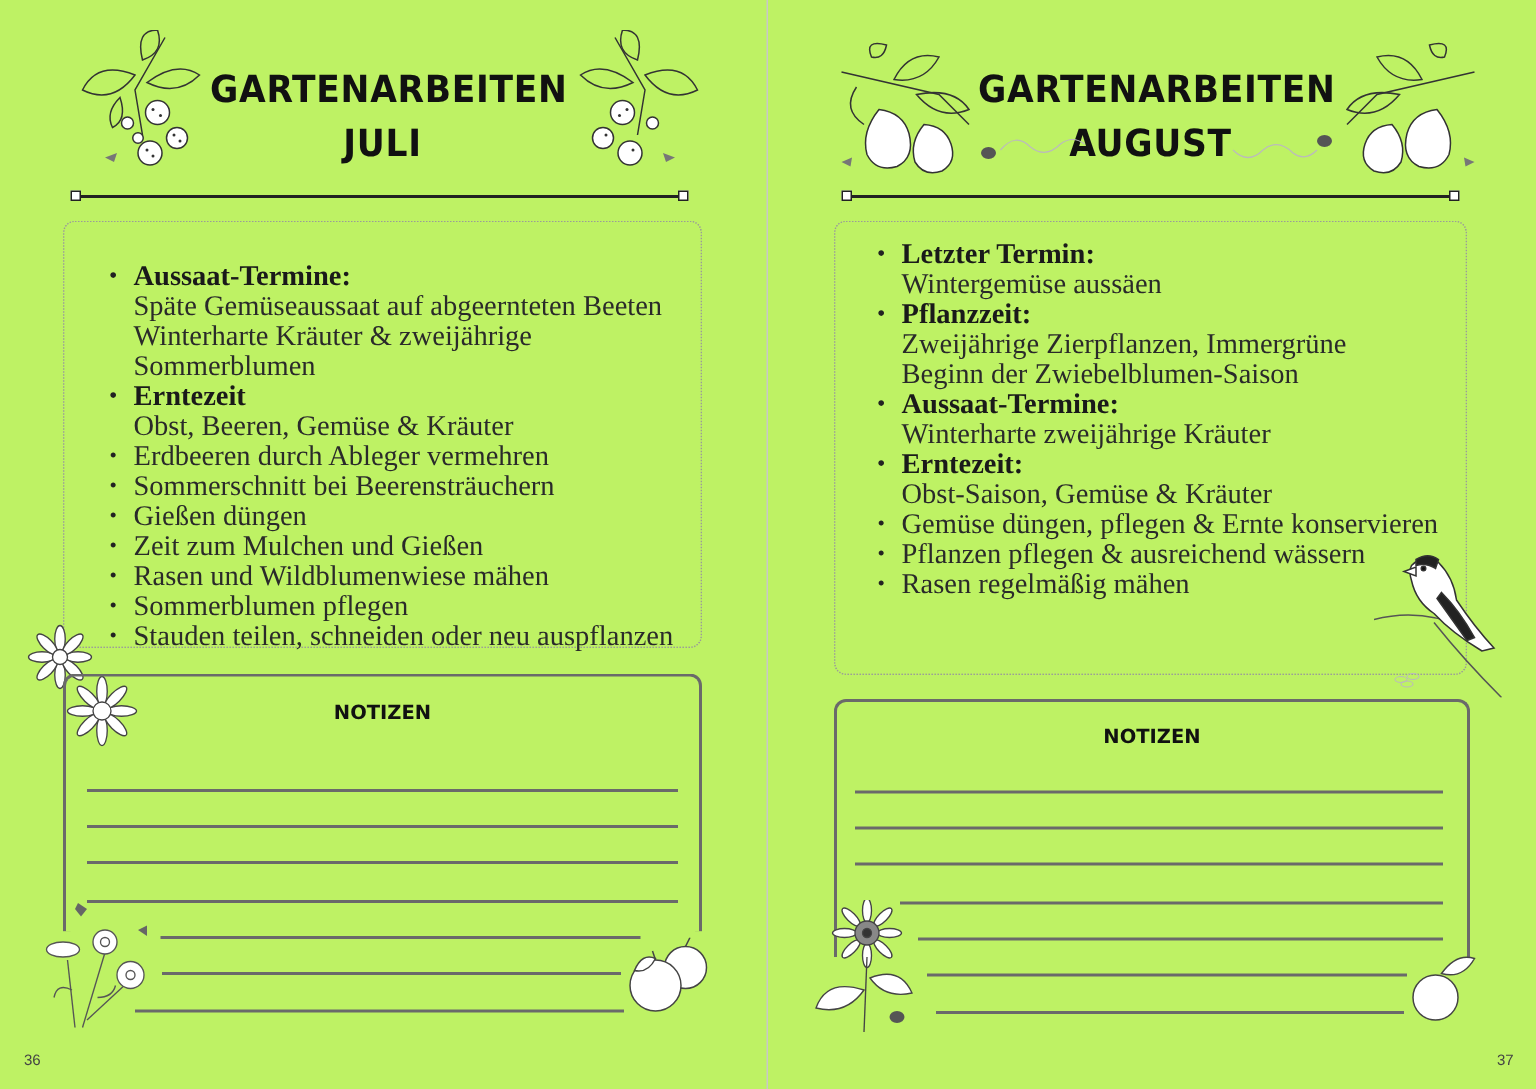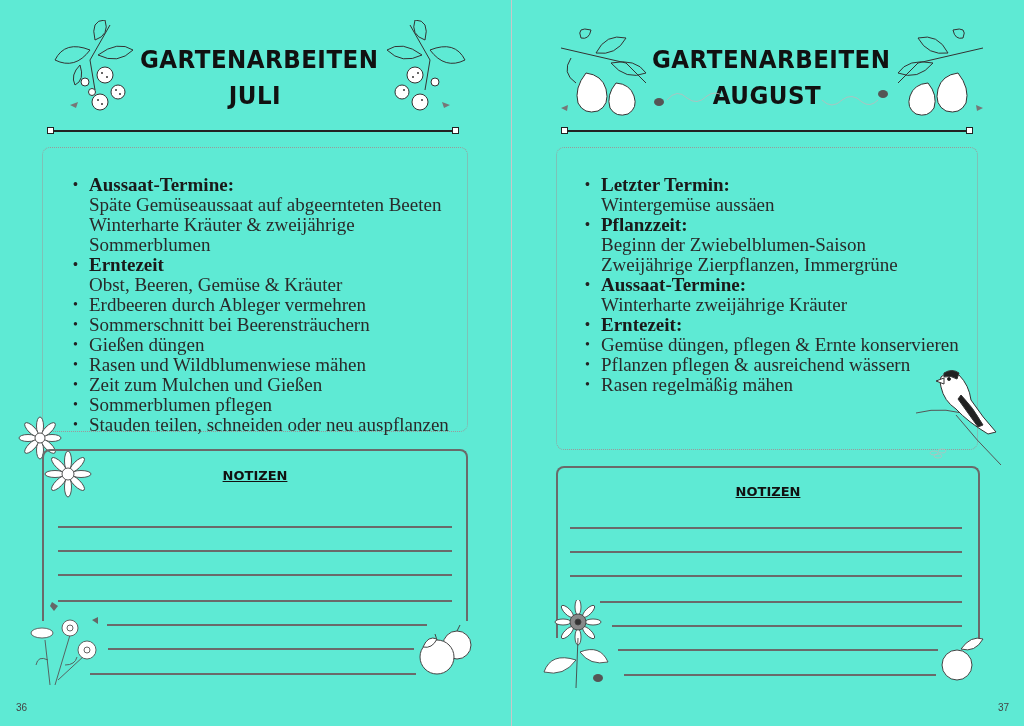--- a/index.html
+++ b/index.html
@@ -1,40 +1,40 @@
 <!DOCTYPE html>
 <html><head>
 <meta charset="utf-8">
 <style>
   * { box-sizing: border-box; margin: 0; padding: 0; }
   html, body { width: 1024px; height: 726px; background: #ffffff; overflow: hidden; }
   body { position: relative; font-family: "Liberation Serif", serif; color: #222; }
 
-  .page { position: absolute; top: 0; height: 726px; width: 512px; background: #5eead4; }
+  .page { position: absolute; top: 0; height: 726px; width: 512px; background: #bef264; }
   .page.left { left: 0; }
   .page.right { left: 512px; }
   .spine { position: absolute; left: 511px; top: 0; width: 1px; height: 726px; background: #c8c8c8; }
 
   .title { position: absolute; text-align: center; font-family: "DejaVu Sans", sans-serif; font-weight: bold; color: #111; letter-spacing: 0.5px; line-height: 36px; font-size: 25px; }
   .title .t1, .title .t2 { display: block; transform: scaleX(0.92); }
 
   .rule { position: absolute; height: 2px; background: #222; }
   .rule .cap { position: absolute; top: -3px; width: 7px; height: 7px; border: 1.5px solid #222; background: #fff; }
   .rule .cap.l { left: -3px; }
   .rule .cap.r { right: -3px; }
 
   .taskbox { position: absolute; border: 1.5px dotted #9a9a9a; border-radius: 8px; }
   .tasklist { list-style: none; position: absolute; font-size: 19px; line-height: 20px; color: #2a2a2a; }
   .tasklist li { position: relative; padding-left: 16px; }
   .tasklist li.bullet::before { content: "•"; position: absolute; left: 0; top: 0; font-size: 14px; color: #222; }
   .tasklist li.bold { font-weight: bold; color: #1a1a1a; }
   .tasklist li.sub { padding-left: 16px; }
 
   .notebox { position: absolute; border: 2px solid #6a6a6a; border-bottom: none; border-radius: 8px 8px 0 0; }
-  .notes-title { position: absolute; font-family: "DejaVu Sans", sans-serif; font-weight: bold; font-size: 13px; color: #111; text-align: center; text-decoration: underline; }
+  .notes-title { position: absolute; font-family: "DejaVu Sans", sans-serif; font-weight: bold; font-size: 13px; color: #111; text-align: center; }
   .nline { position: absolute; height: 1.5px; background: #6a6a6a; }
 
   .pagenum { position: absolute; font-family: "Liberation Sans", sans-serif; font-size: 10px; color: #444; }
 
   .deco { position: absolute; }
 </style>
 </head>
 <body>
 
 <div class="page left">
@@ -100,22 +100,22 @@
   <div class="taskbox" style="left:42px;top:147px;width:426px;height:285px;"></div>
   <ul class="tasklist" style="left:73px;top:175px;width:380px;">
     <li class="bullet bold">Aussaat-Termine:</li>
     <li class="sub">Späte Gemüseaussaat auf abgeernteten Beeten</li>
     <li class="sub">Winterharte Kräuter &amp; zweijährige Sommerblumen</li>
     <li class="bullet bold">Erntezeit</li>
     <li class="sub">Obst, Beeren, Gemüse &amp; Kräuter</li>
     <li class="bullet">Erdbeeren durch Ableger vermehren</li>
     <li class="bullet">Sommerschnitt bei Beerensträuchern</li>
     <li class="bullet">Gießen düngen</li>
+    <li class="bullet">Zeit zum Mulchen und Gießen</li>
     <li class="bullet">Rasen und Wildblumenwiese mähen</li>
-    <li class="bullet">Zeit zum Mulchen und Gießen</li>
     <li class="bullet">Sommerblumen pflegen</li>
     <li class="bullet">Stauden teilen, schneiden oder neu auspflanzen</li>
   </ul>
 
   <svg class="deco" style="left:18px;top:416px" width="80" height="85" viewBox="0 0 80 85">
     <g fill="#fff" stroke="#444" stroke-width="0.9">
       <g transform="translate(22,22)">
         <ellipse cx="0" cy="-12" rx="3.5" ry="9"></ellipse>
           <ellipse cx="0" cy="12" rx="3.5" ry="9"></ellipse>
         <ellipse cx="-12" cy="0" rx="9" ry="3.5"></ellipse>
@@ -230,29 +230,30 @@
     </g>
     <path d="M5 80 l7 -3 l-1 6z" fill="#777"></path>
   </svg>
 
   <div class="rule" style="left:52px;top:130px;width:406px;">
     <span class="cap l"></span>
       <span class="cap r"></span>
   </div>
 
   <div class="taskbox" style="left:44px;top:147px;width:422px;height:303px;border-bottom-color:#9a9a9a;"></div>
-  <ul class="tasklist" style="left:73px;top:175px;width:380px;">
+  <ul class="tasklist" style="left:73px;top:160px;width:380px;">
     <li class="bullet bold">Letzter Termin:</li>
     <li class="sub">Wintergemüse aussäen</li>
     <li class="bullet bold">Pflanzzeit:</li>
+    <li class="sub">Zweijährige Zierpflanzen, Immergrüne</li>
     <li class="sub">Beginn der Zwiebelblumen-Saison</li>
-    <li class="sub">Zweijährige Zierpflanzen, Immergrüne</li>
     <li class="bullet bold">Aussaat-Termine:</li>
     <li class="sub">Winterharte zweijährige Kräuter</li>
     <li class="bullet bold">Erntezeit:</li>
+    <li class="sub">Obst-Saison, Gemüse &amp; Kräuter</li>
     <li class="bullet">Gemüse düngen, pflegen &amp; Ernte konservieren</li>
     <li class="bullet">Pflanzen pflegen &amp; ausreichend wässern</li>
     <li class="bullet">Rasen regelmäßig mähen</li>
   </ul>
 
   <svg class="deco" style="left:404px;top:365px" width="90" height="100" viewBox="0 0 90 100">
     <g fill="none" stroke="#555" stroke-width="1">
       <path d="M0 48 q30 -8 60 5"></path>
         <path d="M40 50 q20 25 45 50"></path>
     </g>

